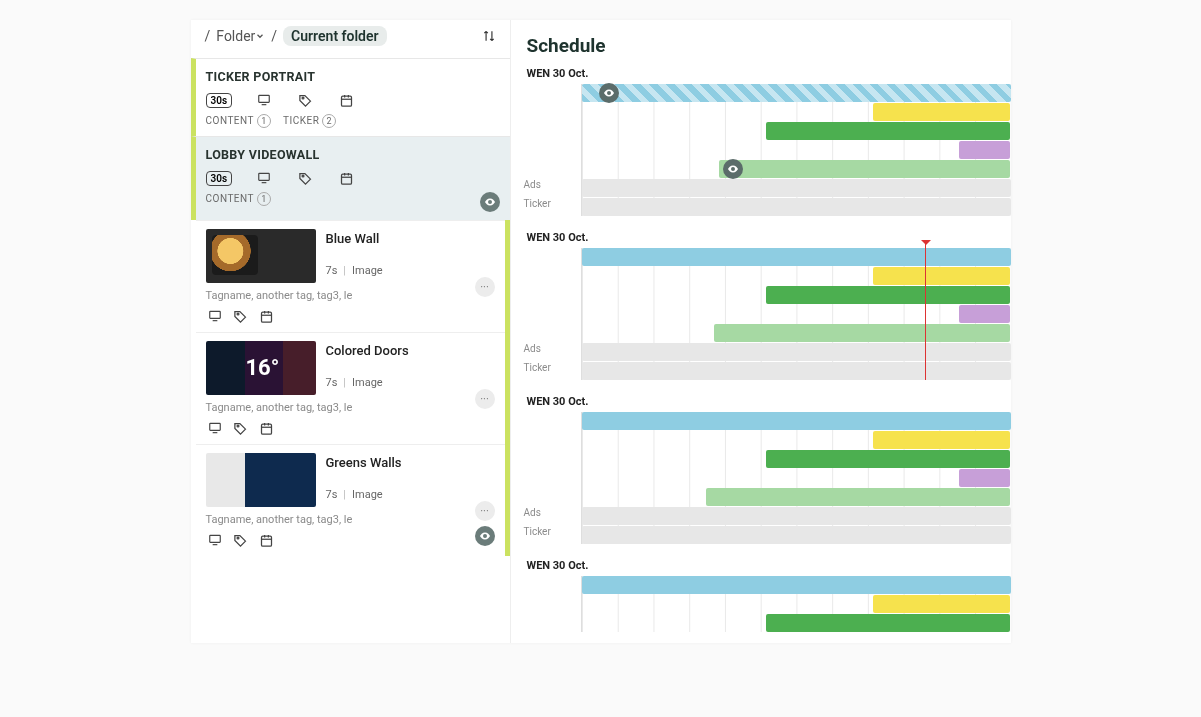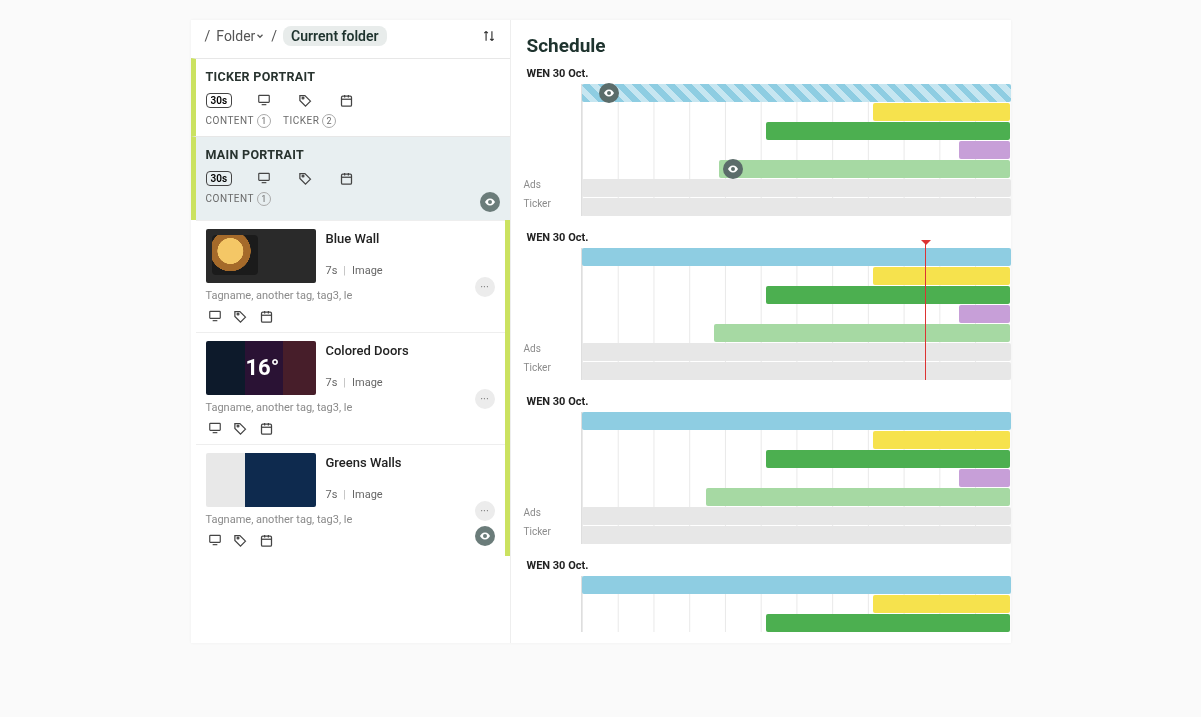--- a/index.html
+++ b/index.html
@@ -114,21 +114,21 @@
                 <line x1="15" y1="3" x2="15" y2="7"></line>
               </svg>
             </span>
     </div>
     <div class="counts">
             <span>CONTENT<span class="n">1</span></span>
             <span>TICKER<span class="n">2</span></span>
           </div>
         </div>
         <div class="playlist selected">
-    <div class="pname">MAIN PORTRAIT</div>
+    <div class="pname">LOBBY VIDEOWALL</div>
     <div class="propsrow">
       <span class="duration">30s</span>
       <span class="mini">
               <svg width="16" height="14" viewBox="0 0 24 24" fill="none" stroke="#444" stroke-width="2">
                 <rect x="3" y="4" width="18" height="12" rx="1"></rect>
                 <line x1="8" y1="20" x2="16" y2="20"></line>
               </svg>
             </span>
       <span class="mini">
               <svg width="15" height="15" viewBox="0 0 24 24" fill="none" stroke="#444" stroke-width="2">

